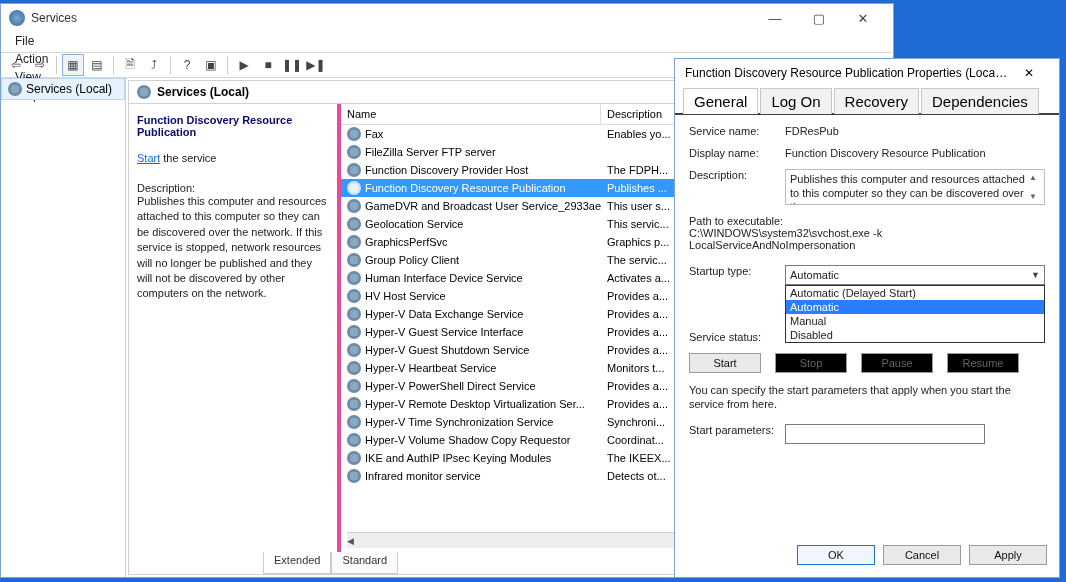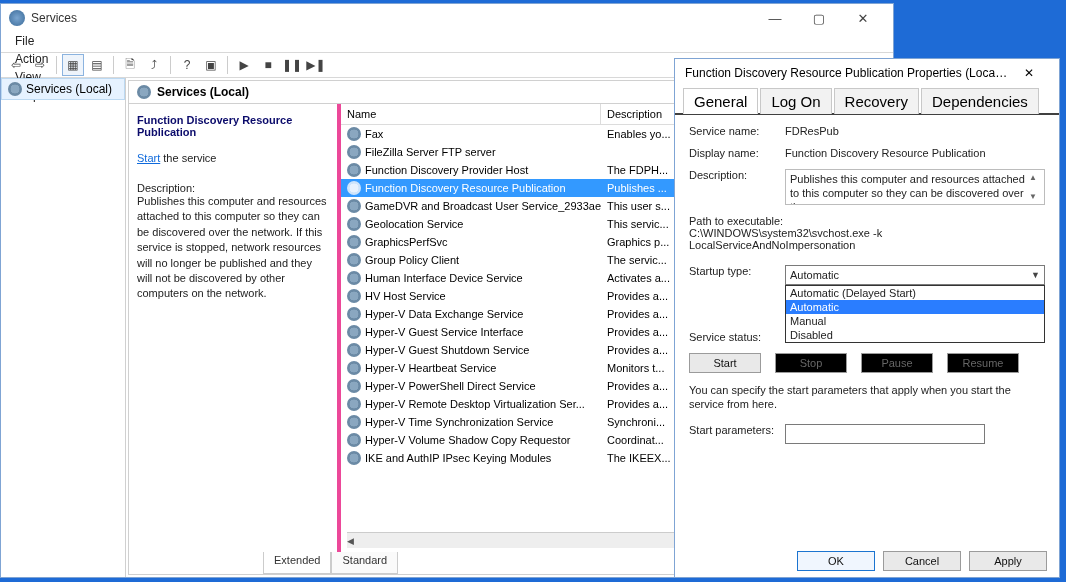--- a/index.html
+++ b/index.html
@@ -66,21 +66,21 @@
   .combo-wrap { position: relative; flex: 1; border-radius: 7px; }
   .combo { border: 1px solid #7a7a7a; padding: 2px 4px; display: flex; justify-content: space-between; align-items: center; font-size: 11px; height: 20px; }
   .chev { font-size: 9px; color: #444; }
   .combo-list { position: absolute; left: 0; top: 20px; width: 100%; border: 1px solid #333; background: #fff; z-index: 10; }
   .combo-opt { padding: 1px 4px; font-size: 11px; }
   .combo-opt.sel { background: #2a7dff; color: #fff; }
   .btn-row { display: flex; gap: 14px; margin: 6px 0 10px; }
   .btn, .dlg-btn { border: 1px solid #9b9b9b; background: #000000; font-size: 11px; text-align: center; padding: 3px 0; color: #666; }
   .btn { width: 72px; }
   .btn.enabled { background: #e9e9e9; color: #111; }
-  .dlg-btns { position: absolute; bottom: 6px; right: 12px; display: flex; gap: 8px; }
+  .dlg-btns { position: absolute; bottom: 12px; right: 12px; display: flex; gap: 8px; }
   .dlg-btn { width: 78px; color: #111; background: #e9e9e9; }
   .dlg-btn.primary { border: 1.5px solid #1b74d0; background: #f0f6fe; }
   .input { border: 1px solid #7a7a7a; height: 20px; width: 200px; padding: 0 4px; font-size: 11px; }
 </style>
 </head>
 <body>
 
 <div class="services-window">
   <div class="titlebar">
     <span class="titlebar-icon"></span>
@@ -268,20 +268,27 @@
                 </div>
                 <div class="cell-desc">Coordinat...</div>
               </div>
               <div class="row">
                 <div class="cell-name">
                   <span class="gear-ico"></span>
                   <span>IKE and AuthIP IPsec Keying Modules</span>
                 </div>
                 <div class="cell-desc">The IKEEX...</div>
               </div>
+              <div class="row">
+                <div class="cell-name">
+                  <span class="gear-ico"></span>
+                  <span>Infrared monitor service</span>
+                </div>
+                <div class="cell-desc">Detects ot...</div>
+              </div>
             </div>
           <div class="hscroll">
               <span>◀</span>
               <span>▶</span>
             </div>
         </div>
       </div>
       <div class="tabs-bottom">
         <div class="btab">Extended</div>
         <div class="btab sel">Standard</div>

